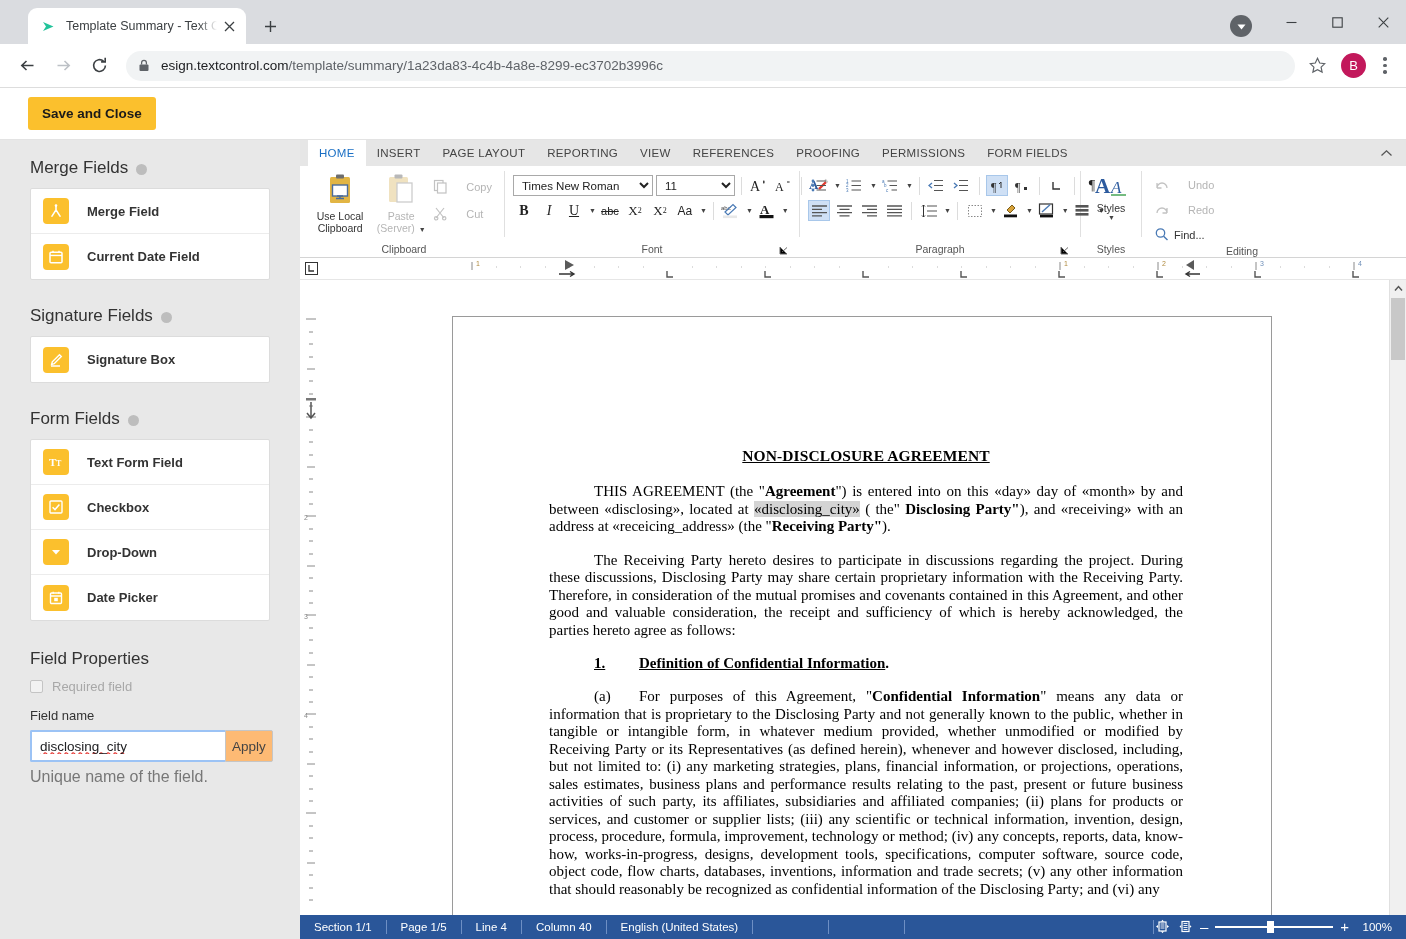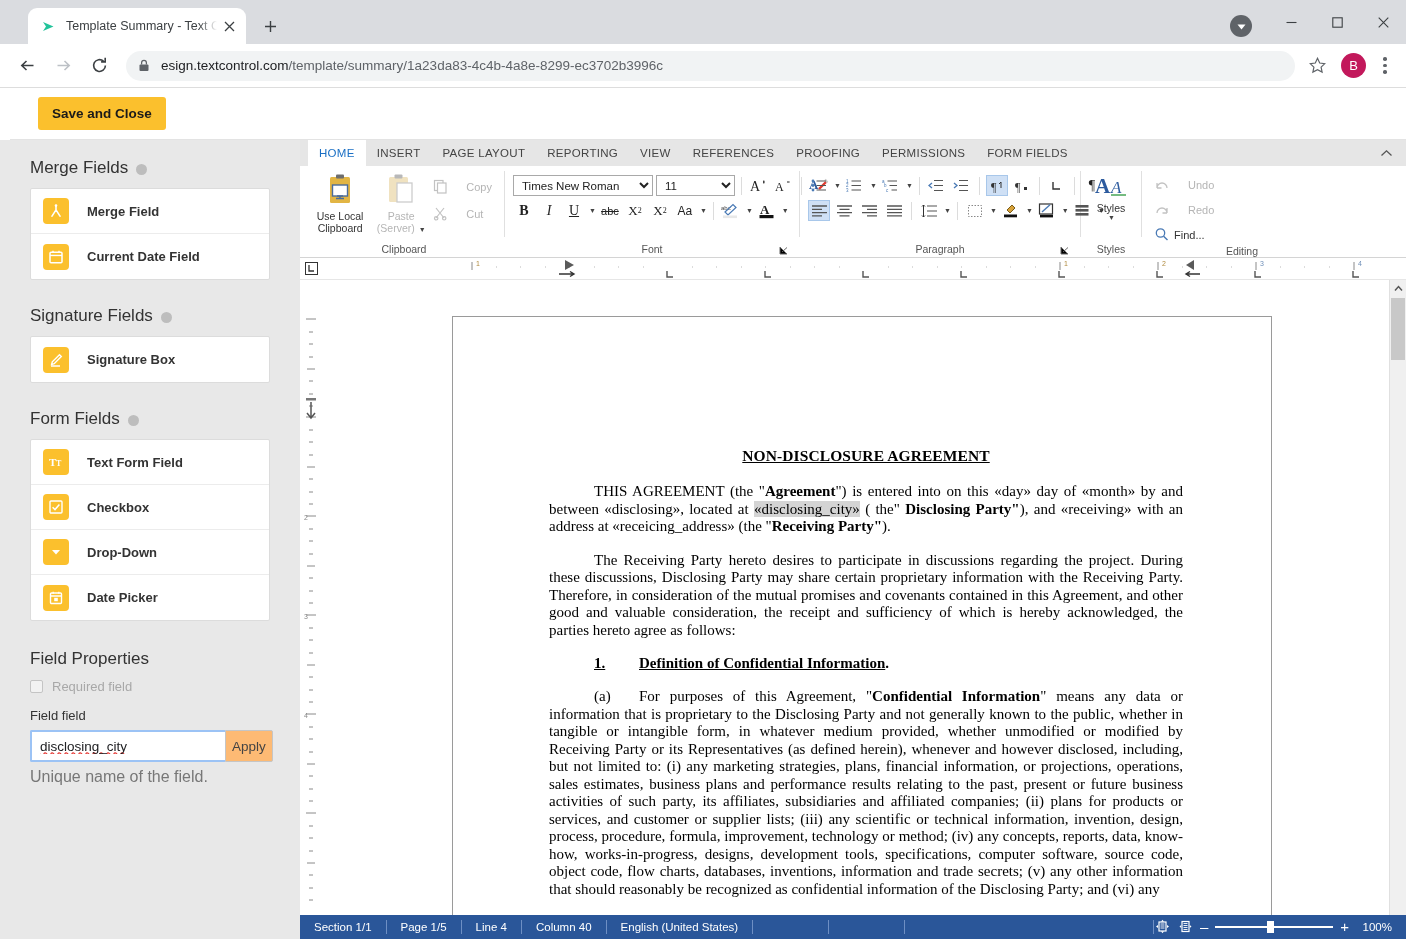--- a/index.html
+++ b/index.html
@@ -68,21 +68,21 @@
     width: 25px; height: 25px; border-radius: 50%; background: #c2185b;
     color: #fff; font-size: 13px; display:flex; align-items:center; justify-content:center;
     margin: 0 8px 0 10px;
   }
   .kebab { width: 22px; height: 28px; display:flex; flex-direction: column; align-items:center; justify-content:center; gap:3px; }
   .kebab i { width: 3.5px; height: 3.5px; border-radius: 50%; background: #5f6368; display:block; }
 
   
   .app-header {
     height: 52px; background: #fff; display: flex; align-items: center;
-    padding-left: 28px; border-bottom: 1px solid #e3e3e3; margin-left: 10px;
+    padding-left: 28px; border-bottom: 1px solid #e3e3e3;
   }
   .save-close-btn {
     background: #FBC02D; color: #1a1a1a; border: none;
     font-weight: bold; font-size: 13.5px; padding: 9px 14px;
     border-radius: 3px; cursor: pointer; font-family: "Liberation Sans", sans-serif;
   }
 
   
   .app-body { display: flex; height: 843px; }
 
@@ -435,21 +435,21 @@
           </span>
           <span class="fi-label">Date Picker</span>
         </div>
       </div>
 
       <div class="fp-title">Field Properties</div>
       <div class="req-row">
         <span class="req-box"></span>
         <span class="req-label">Required field</span>
       </div>
-      <div class="fn-label">Field field</div>
+      <div class="fn-label">Field name</div>
       <div class="fn-row">
         <input class="fn-input" type="text" value="disclosing_city" style="">
         <button class="fn-apply">Apply</button>
       </div>
       <div class="fn-hint">Unique name of the field.</div>
     </div>
 
     <div class="editor">
 
       <div class="ribbon-tabs">

